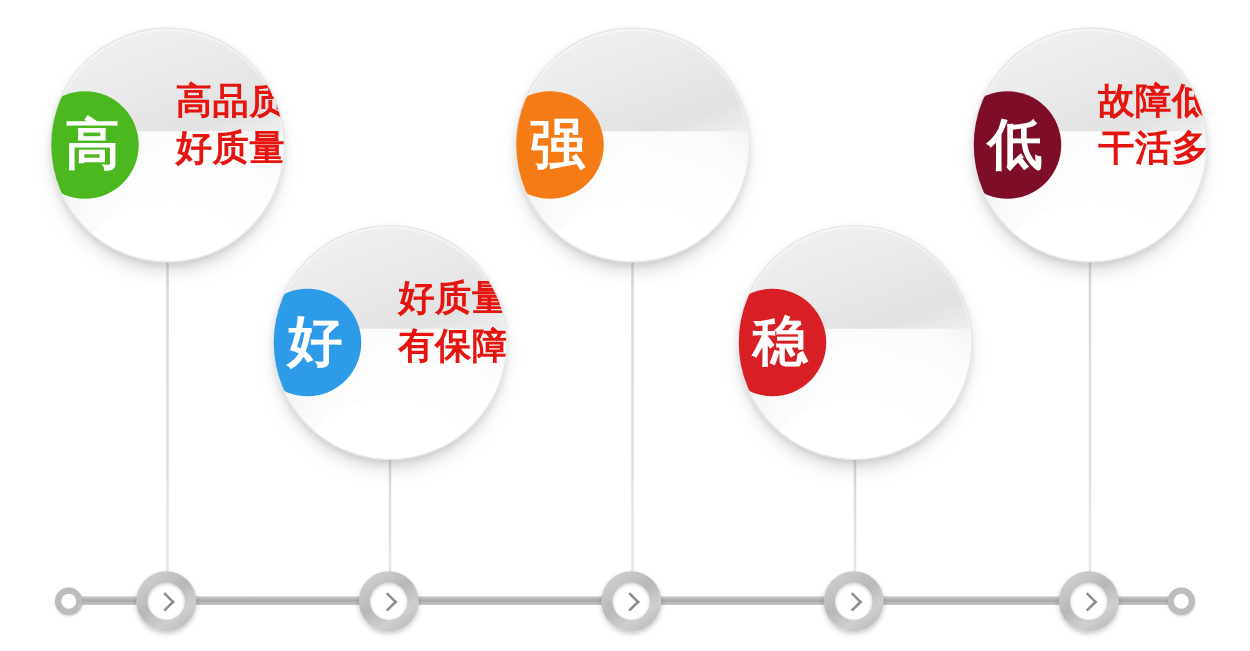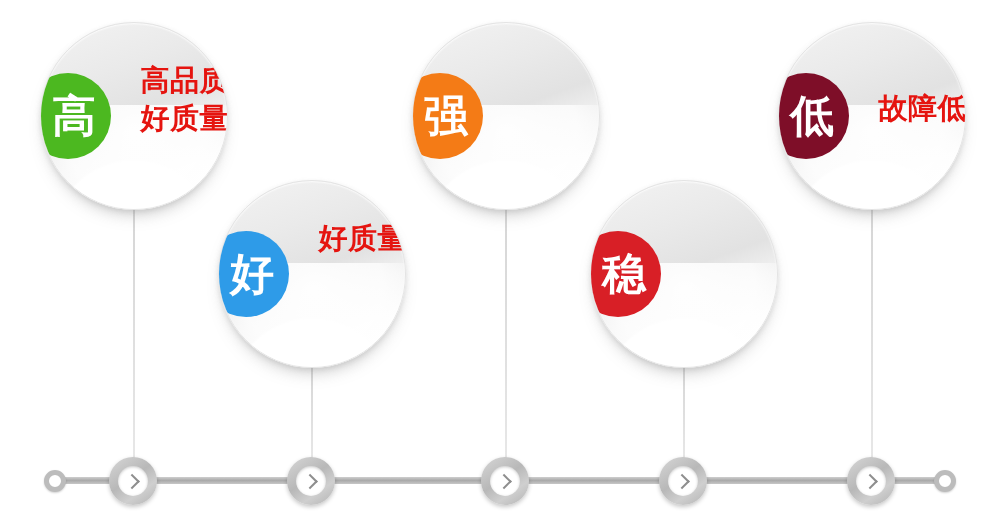--- a/index.html
+++ b/index.html
@@ -128,35 +128,35 @@
   <div class="cap" style="left: 934px; top: 470px;"></div>
 
 <div class="stem" style="left: 133px; top: 208px; height: 252px;"></div>
     <div class="bubble" style="left: 40px; top: 22px;">
       <div class="badge" style="background: rgb(76, 184, 32);">高</div>
       <div class="copy" style="color: rgb(229, 20, 15);"><span class="l1">高品质</span><span class="l2">好质量</span></div>
     </div>
     <div class="stem" style="left: 311px; top: 366px; height: 94px;"></div>
     <div class="bubble" style="left: 218px; top: 180px;">
       <div class="badge" style="background: rgb(46, 155, 232);">好</div>
-      <div class="copy" style="color: rgb(229, 20, 15);"><span class="l1">好质量</span></div>
+      <div class="copy" style="color: rgb(229, 20, 15);"><span class="l1">好质量</span><span class="l2">有保障</span></div>
     </div>
     <div class="stem" style="left: 505px; top: 208px; height: 252px;"></div>
     <div class="bubble" style="left: 412px; top: 22px;">
       <div class="badge" style="background: rgb(244, 123, 22);">强</div>
     </div>
     <div class="stem" style="left: 683px; top: 366px; height: 94px;"></div>
     <div class="bubble" style="left: 590px; top: 180px;">
       <div class="badge" style="background: rgb(216, 31, 38);">稳</div>
       <div class="copy" style="color: rgb(229, 20, 15);"></div>
     </div>
     <div class="stem" style="left: 871px; top: 208px; height: 252px;"></div>
     <div class="bubble" style="left: 778px; top: 22px;">
       <div class="badge" style="background: rgb(126, 14, 40);">低</div>
-      <div class="copy" style="color: rgb(229, 20, 15); margin-top: 28px;"><span class="l1">故障低</span></div>
+      <div class="copy" style="color: rgb(229, 20, 15);"><span class="l1">故障低</span><span class="l2">干活多</span></div>
     </div>
     <div class="node" style="left: 109px; top: 457px;">
       <div class="inner">
         <span class="chev"></span>
       </div>
     </div>
     <div class="node" style="left: 287px; top: 457px;">
       <div class="inner">
         <span class="chev"></span>
       </div>

